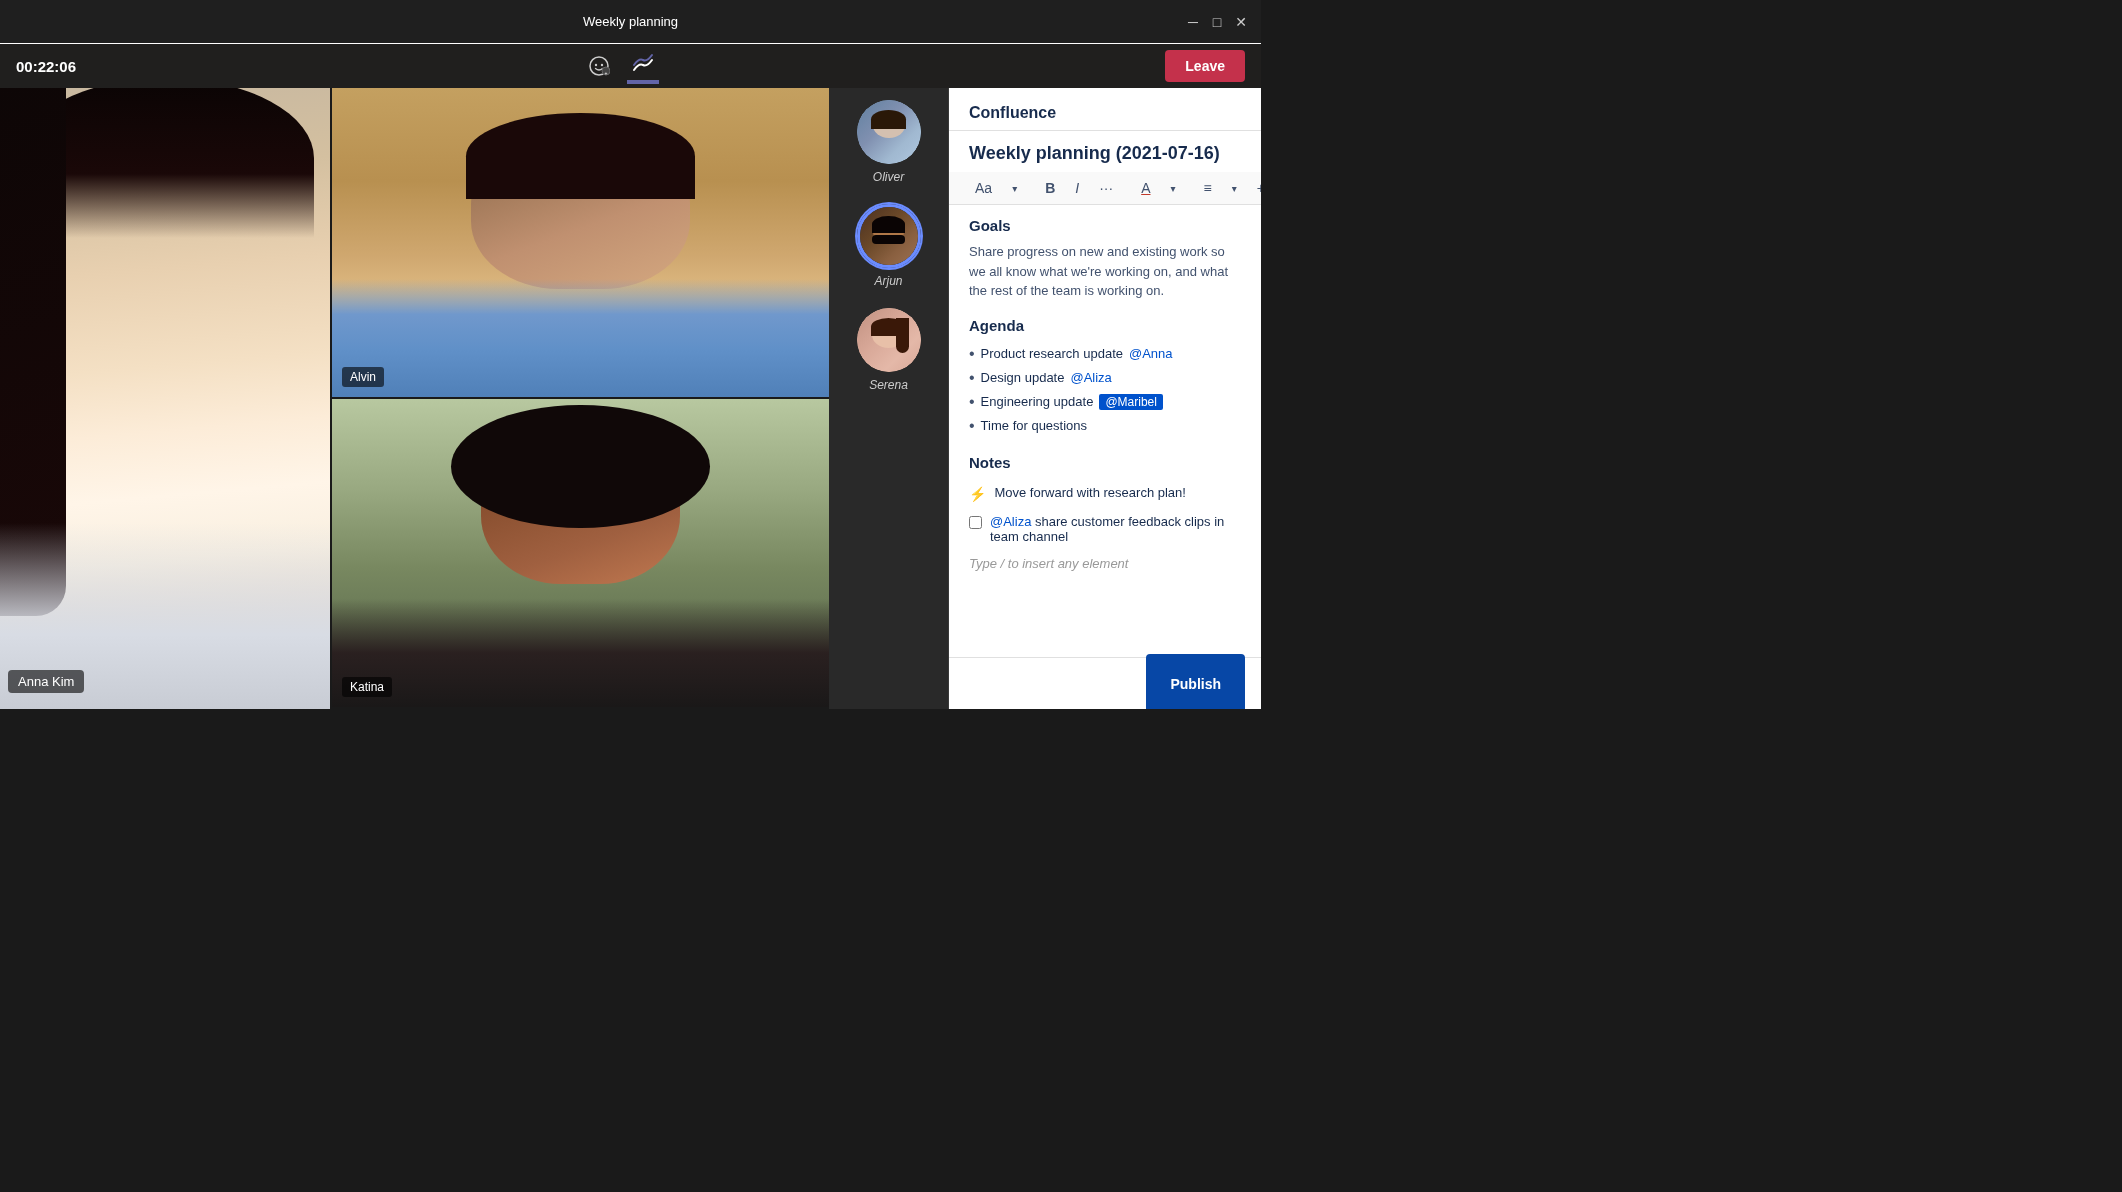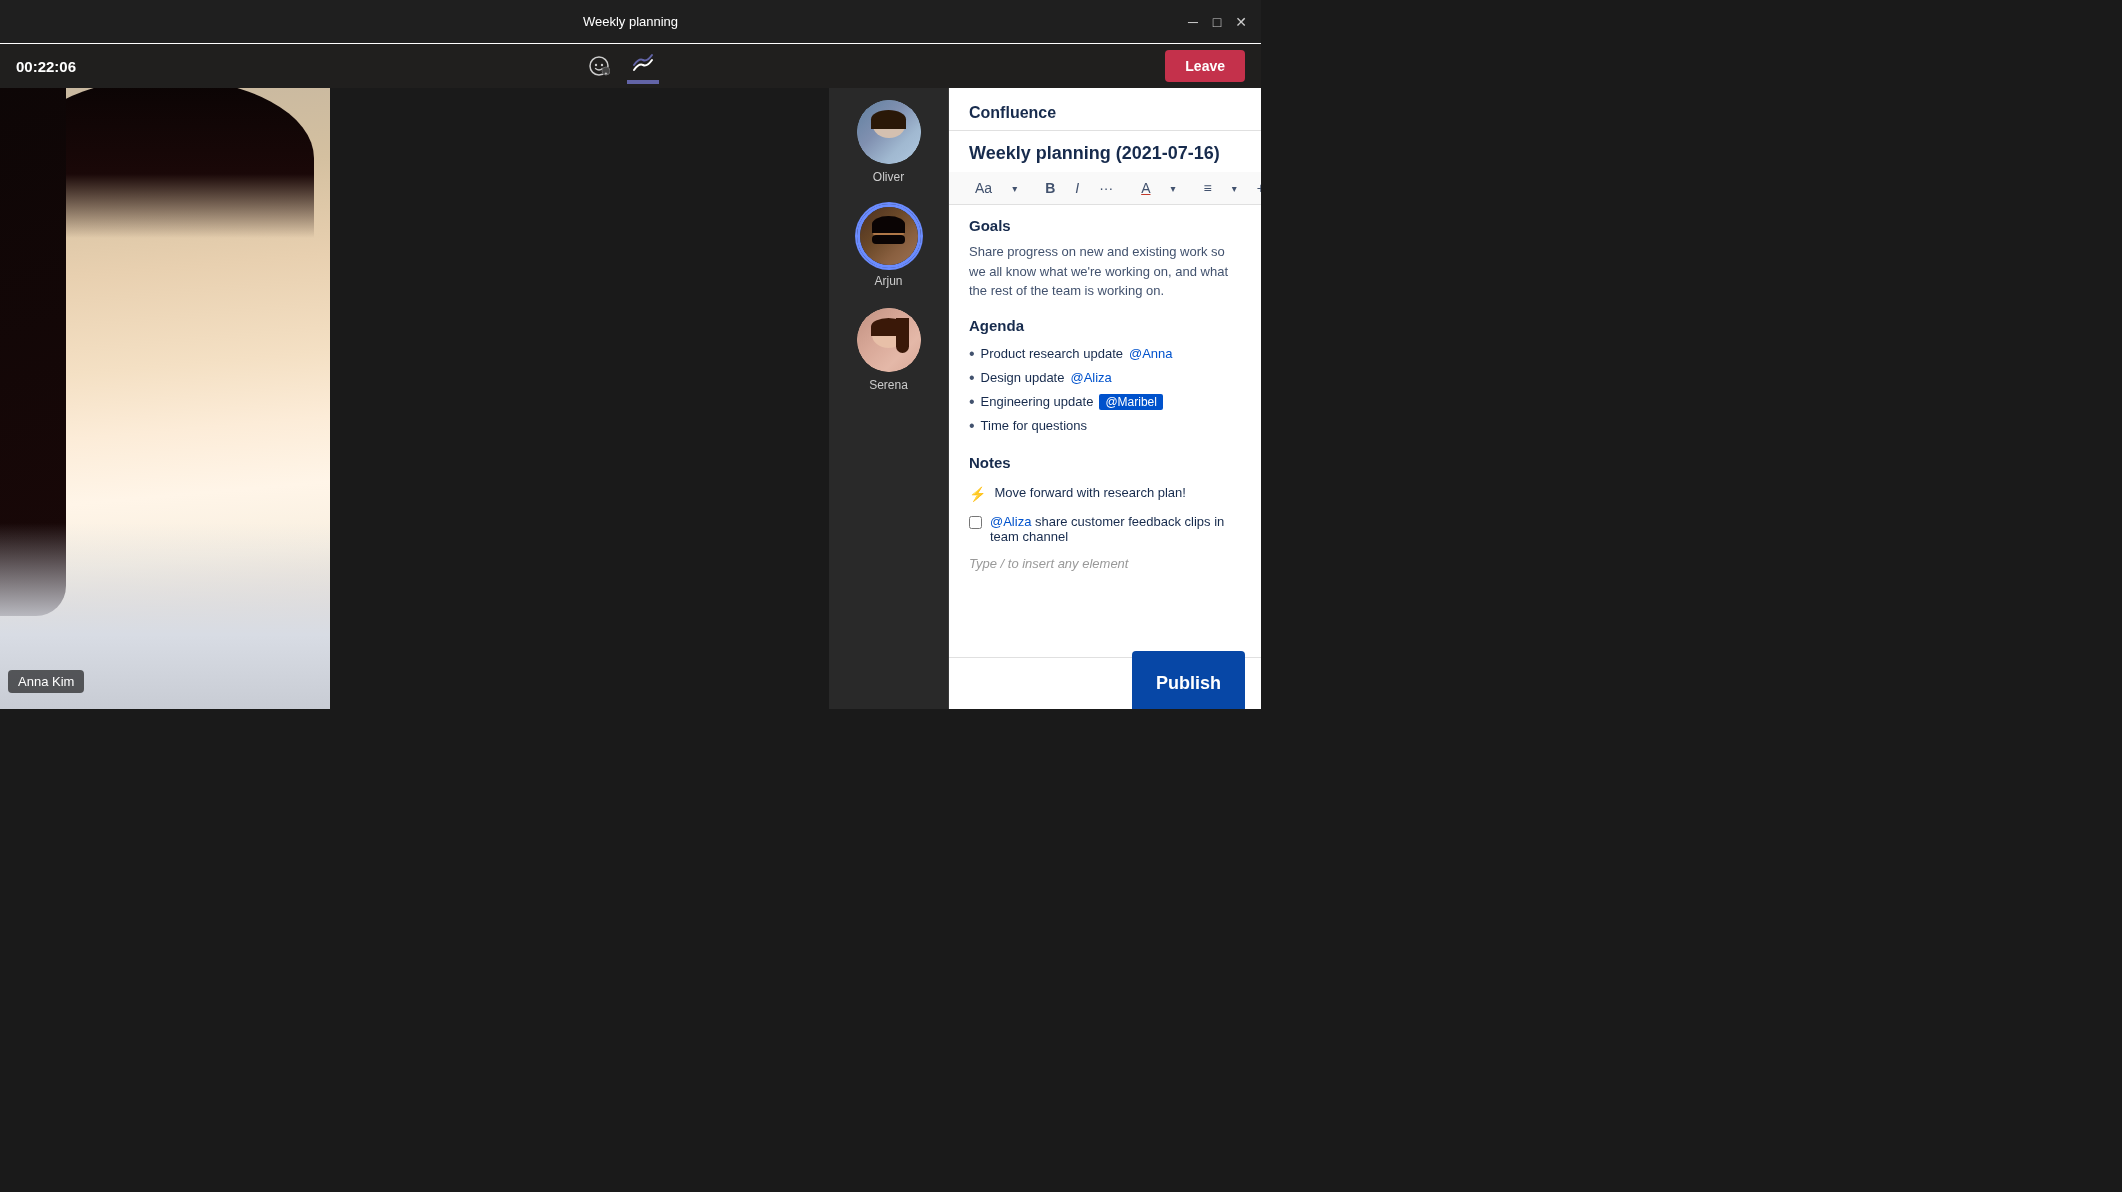--- a/index.html
+++ b/index.html
@@ -159,20 +159,21 @@
     .sidebar {
       width: 120px;
       background: #292929;
       display: flex;
       flex-direction: column;
       align-items: center;
       padding: 12px 0;
       gap: 20px;
       overflow-y: auto;
       border-right: 1px solid #3a3a3a;
+      font-style: italic;
     }
     .participant {
       display: flex;
       flex-direction: column;
       align-items: center;
       gap: 6px;
     }
     .avatar-wrap {
       width: 64px;
       height: 64px;
@@ -347,21 +348,21 @@
       align-items: center;
       justify-content: flex-end;
       padding: 0 16px;
     }
     .publish-btn {
       background: #0747a6;
       color: #fff;
       border: none;
       padding: 22px 24px;
       border-radius: 4px;
-      font-size: 18px;
+      font-size: 14px;
       font-weight: 600;
       cursor: pointer;
     }
 
     
     .anna-container {
       width: 100%;
       height: 100%;
       position: relative;
       background: linear-gradient(160deg, #d4c4b0 0%, #c8b090 20%, #e8c8a8 40%, #f0d8b8 55%, #f8e8d0 70%, #fff8f0 85%);
@@ -431,20 +432,53 @@
 
         <div style="position:absolute;top:0;left:-5%;width:25%;height:85%;background:linear-gradient(160deg,#0d0606 0%,#1a0808 100%);border-radius:0 0 30px 0;"></div>
 
         <div style="position:absolute;bottom:0;left:0;right:0;height:30%;background:linear-gradient(0deg,#c8ccd4 0%,#d8dce4 40%,transparent 100%);"></div>
       </div>
       <div class="anna-name-tag">
         <span>Anna Kim</span>
       </div>
     </div>
 
+    <div class="video-grid">
+
+      <div class="video-cell">
+        <div class="alvin-container">
+
+          <div style="position:absolute;top:0;left:0;right:0;bottom:0;background:linear-gradient(180deg,#c4a060 0%,#b89050 30%,#d0a870 55%,#e8c890 75%,#c4a060 100%);"></div>
+
+          <div style="position:absolute;top:10%;left:28%;width:44%;height:55%;background:linear-gradient(160deg,#8a6848 0%,#a07858 30%,#c09070 60%,#d4a880 100%);border-radius:50% 50% 40% 40%;"></div>
+
+          <div style="position:absolute;top:8%;left:27%;width:46%;height:28%;background:#1a0808;border-radius:50% 50% 0 0;"></div>
+
+          <div style="position:absolute;bottom:0;left:0;right:0;height:38%;background:linear-gradient(0deg,#5080b8 0%,#6090c8 40%,#7098cc 70%,transparent 100%);"></div>
+        </div>
+        <div class="video-name-tag">
+          <span>Alvin</span>
+        </div>
+      </div>
+
+      <div class="video-cell">
+        <div class="katina-container">
+          <div style="position:absolute;top:0;left:0;right:0;bottom:0;background:linear-gradient(180deg,#b8c8a0 0%,#98a880 30%,#788860 55%,#607050 80%);"></div>
+
+          <div style="position:absolute;top:5%;left:30%;width:40%;height:55%;background:linear-gradient(160deg,#6a3820 0%,#8a5030 40%,#a06040 70%,#c07850 100%);border-radius:50% 50% 40% 40%;"></div>
+
+          <div style="position:absolute;top:2%;left:24%;width:52%;height:40%;background:#100808;border-radius:50%;"></div>
+
+          <div style="position:absolute;bottom:0;left:0;right:0;height:35%;background:linear-gradient(0deg,#1a1818 0%,#2a2020 50%,transparent 100%);"></div>
+        </div>
+        <div class="video-name-tag">
+          <span>Katina</span>
+        </div>
+      </div>
+    </div>
 
   </div>
 
   <div class="sidebar">
 
     <div class="participant">
       <div class="avatar-wrap">
         <div class="avatar-placeholder oliver-avatar">
           <div style="width:100%;height:100%;border-radius:50%;background:linear-gradient(135deg,#6080a0 0%,#8090b0 40%,#a0b8d0 70%,#b0c8e0 100%);position:relative;">
             <div style="position:absolute;top:20%;left:25%;width:50%;height:40%;background:#d4c0b0;border-radius:50%;"></div>

